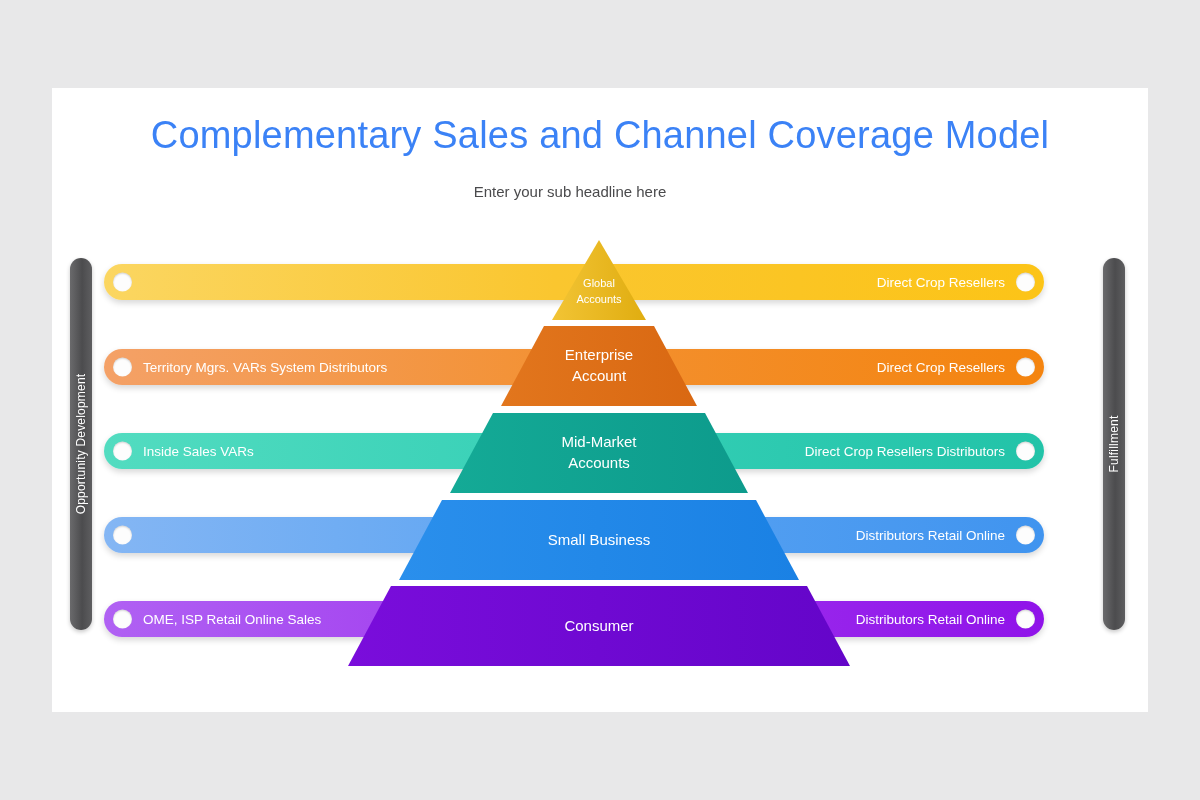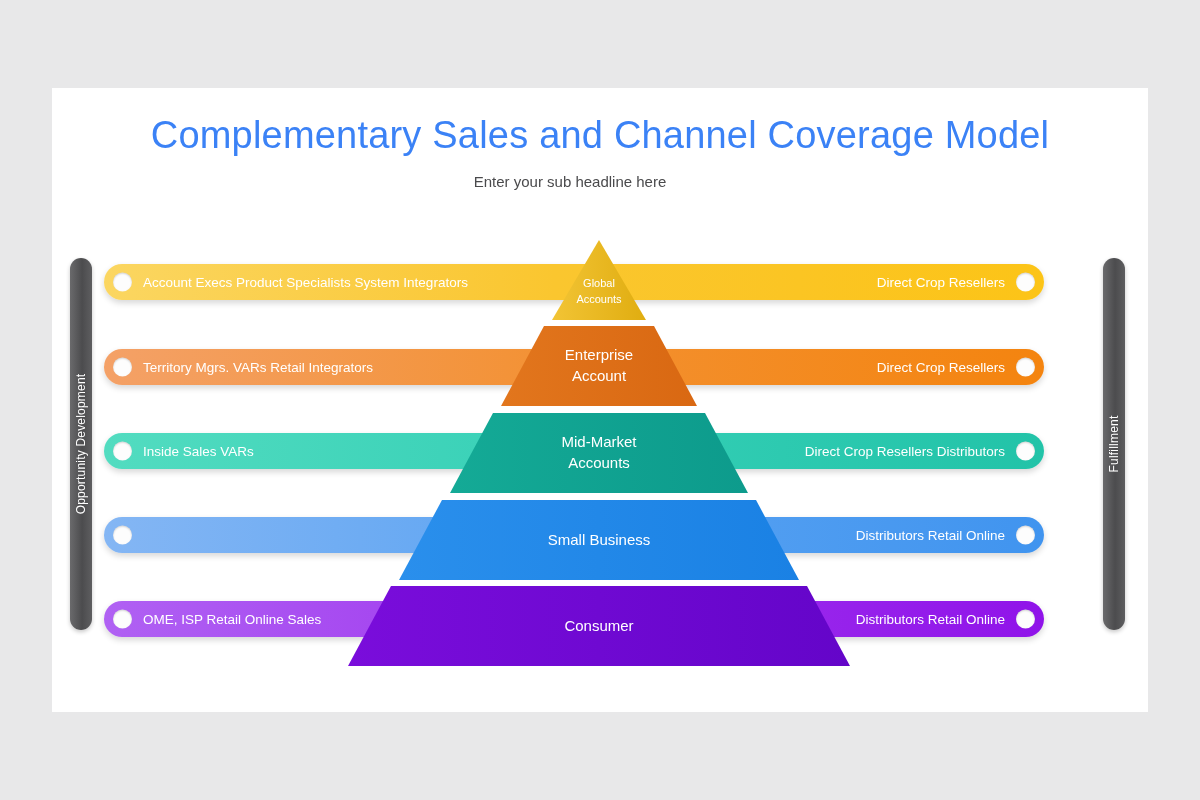--- a/index.html
+++ b/index.html
@@ -35,21 +35,21 @@
     text-align: center;
     font-size: 38px;
     font-weight: 400;
     color: #3b82f6;
     letter-spacing: 0.2px;
     white-space: nowrap;
   }
   #subtitle {
     position: absolute;
     left: 0;
-    top: 85px;
+    top: 95px;
     width: 1036px;
     text-align: center;
     font-size: 15px;
     font-weight: 400;
     color: #4a4a4c;
   }
 
   
   .sidebar {
     position: absolute;
@@ -142,28 +142,27 @@
   <div class="sidebar" id="sidebar-left">
     <span class="sidebar-label">Opportunity Development</span>
   </div>
 
   <div class="sidebar" id="sidebar-right">
     <span class="sidebar-label">Fulfillment</span>
   </div>
 
   <div class="band" id="band-0">
     <span class="dot left"></span>
-    <span class="band-text left">Account Execs Product Specialists System Integrators</span>
     <span class="band-text right">Direct Crop Resellers</span>
     <span class="dot right"></span>
   </div>
 
   <div class="band" id="band-1">
     <span class="dot left"></span>
-    <span class="band-text left">Territory Mgrs. VARs Retail Integrators</span>
+    <span class="band-text left">Territory Mgrs. VARs System Distributors</span>
     <span class="band-text right">Direct Crop Resellers</span>
     <span class="dot right"></span>
   </div>
 
   <div class="band" id="band-2">
     <span class="dot left"></span>
     <span class="band-text left">Inside Sales VARs</span>
     <span class="band-text right">Direct Crop Resellers Distributors</span>
     <span class="dot right"></span>
   </div>

